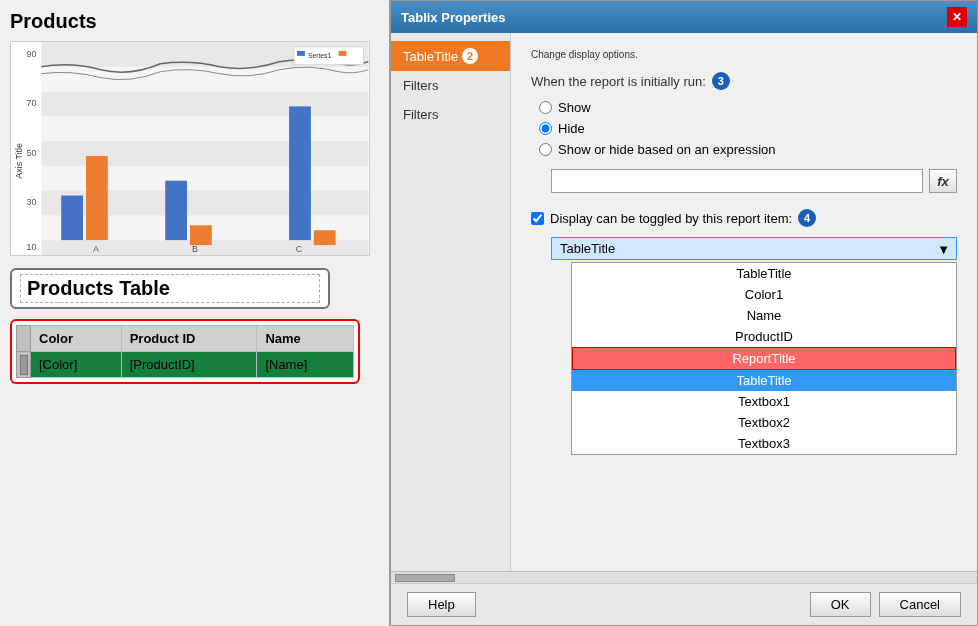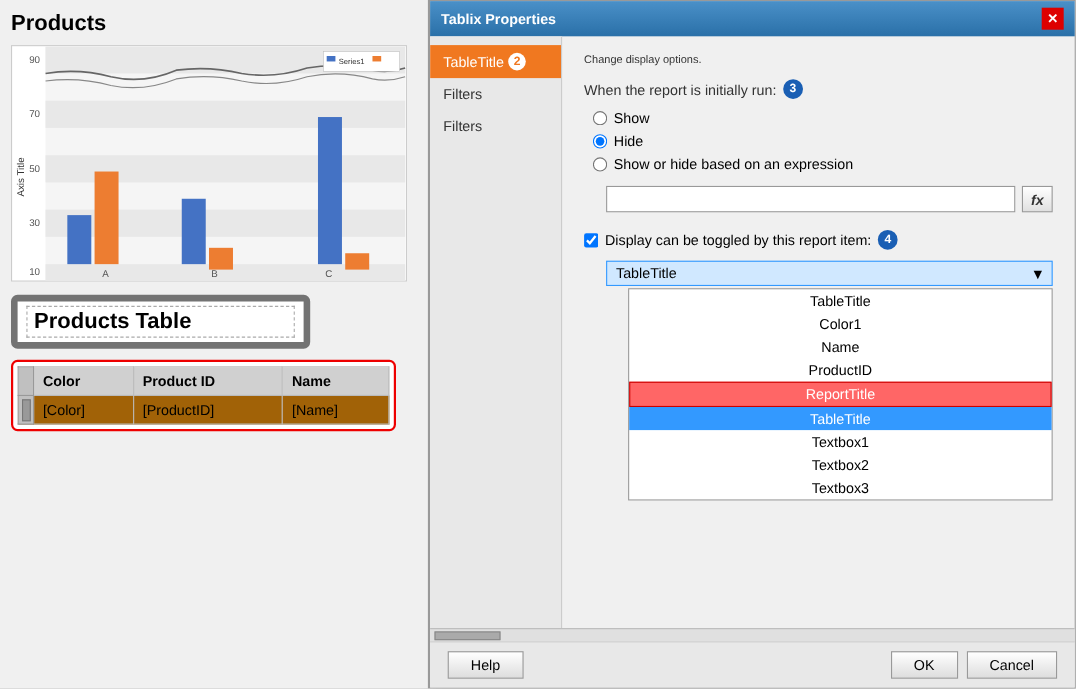--- a/index.html
+++ b/index.html
@@ -44,27 +44,27 @@
       overflow: hidden;
     }
 
     .chart-svg {
       width: 100%;
       height: 100%;
     }
 
     
     .products-table-label-wrapper {
-      border: 6px solid #737373;
+      border: 2px solid #737373;
       border-radius: 6px;
       padding: 4px 8px;
       display: inline-block;
       margin-bottom: 10px;
       background: #fff;
-      width: 272px;
+      width: 320px;
     }
 
     .products-table-label {
       font-size: 20px;
       font-weight: bold;
       color: #000;
       border: 1px dashed #aaa;
       padding: 2px 6px;
       display: block;
     }
@@ -88,21 +88,21 @@
       padding: 5px 8px;
       text-align: left;
       font-size: 13px;
     }
 
     .data-table thead tr {
       background: #d0d0d0;
     }
 
     .data-table tbody tr {
-      background: #a16207;
+      background: #15803d;
     }
 
     .data-table .row-handle {
       width: 14px;
       background: #c0c0c0;
       border: 1px solid #999;
       padding: 2px;
     }
 
     .dialog {

